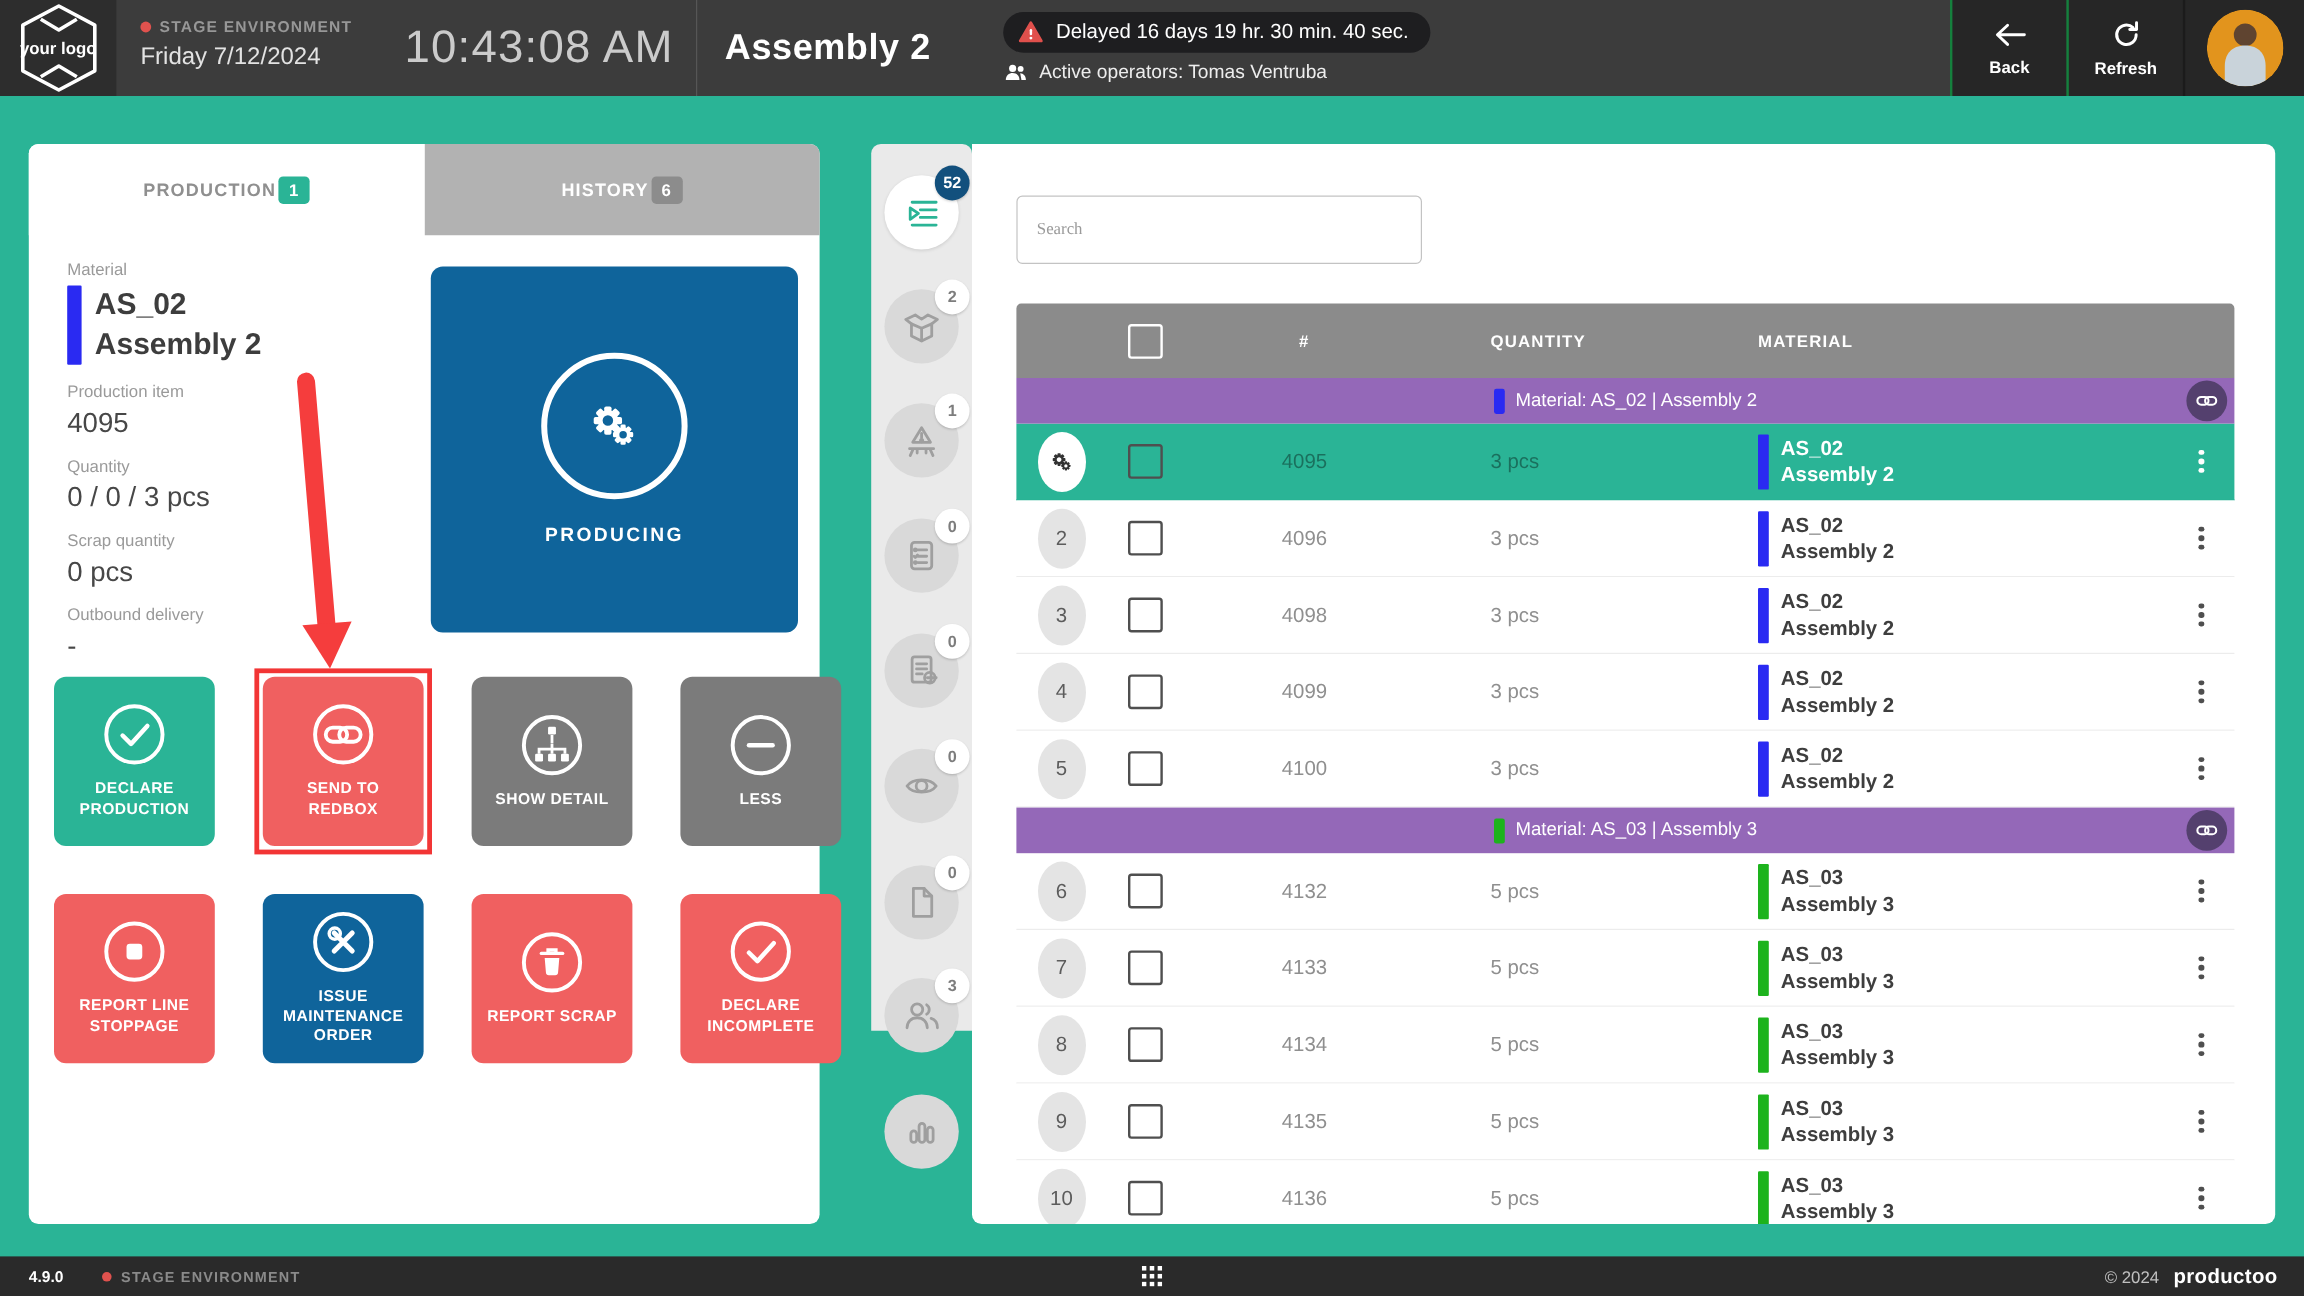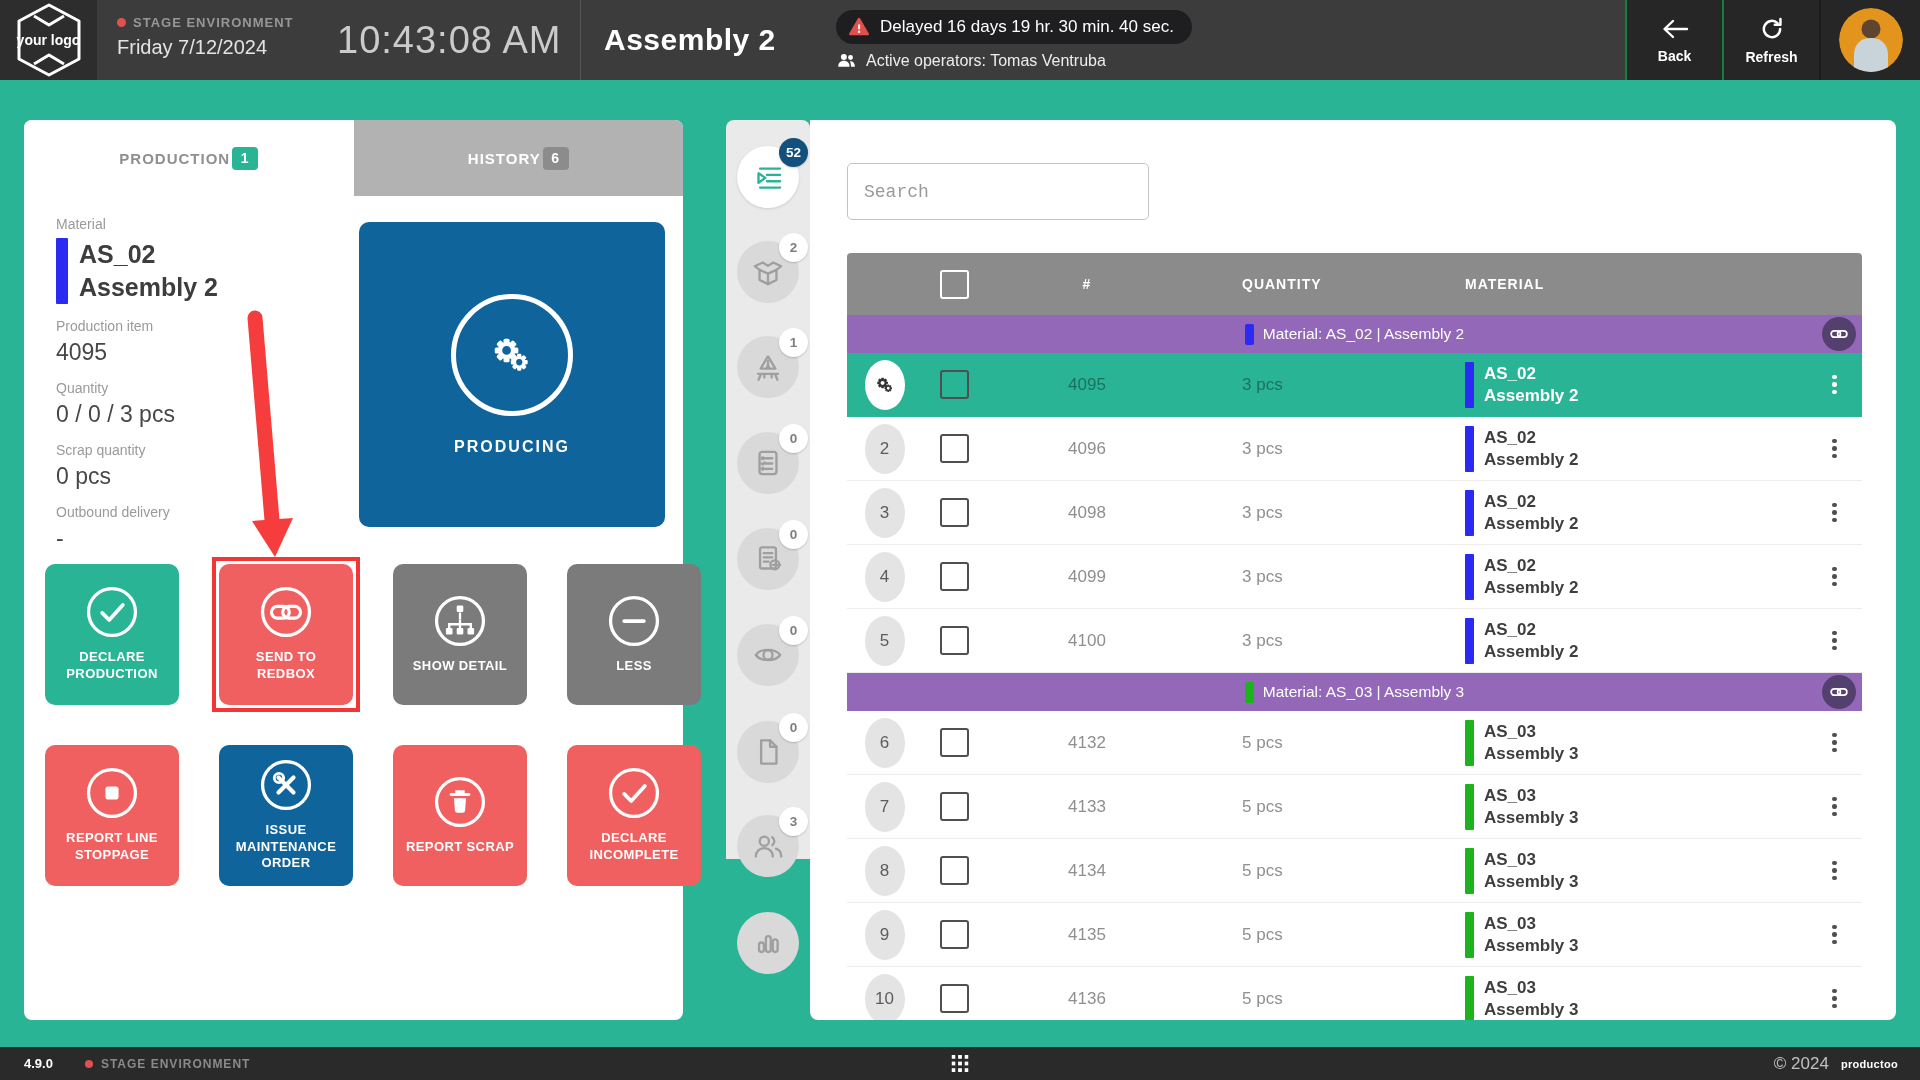--- a/index.html
+++ b/index.html
@@ -58,21 +58,21 @@
   .icon-rail{position:absolute;left:726px;top:120px;width:84px;height:739px;background:#eaeaea;border-radius:8px 8px 0 0;}
   .rail-item{position:absolute;left:11px;width:62px;height:62px;cursor:pointer;}
   .rail-circle{width:62px;height:62px;border-radius:50%;background:#d9d9d9;color:#9f9f9f;display:flex;align-items:center;justify-content:center;}
   .rail-circle.active{background:#fff;color:#2ab496;box-shadow:0 1px 3px rgba(0,0,0,.12);}
   .rail-circle svg{width:38px;height:38px;}
   .rail-badge{position:absolute;top:-8px;right:-9px;min-width:29px;height:29px;border-radius:50%;background:#fff;color:#7d7d7d;font-size:13.5px;font-weight:700;display:flex;align-items:center;justify-content:center;box-shadow:0 1px 2px rgba(0,0,0,.18);}
   .rail-badge.badge-primary{background:#12507d;color:#fff;}
 
   
   .card-right{position:absolute;left:810px;top:120px;width:1086px;height:900px;background:#fff;border-radius:0 8px 8px 8px;overflow:hidden;}
-  .search-box{position:absolute;left:37px;top:43px;width:302px;height:57px;border:1px solid #c3c3c3;border-radius:5px;background:#fff;box-sizing:border-box;font-family:Liberation Mono, monospace;font-size:18px;color:#4a4a4a;padding:0 16px;outline:none;}
+  .search-box{position:absolute;left:37px;top:43px;width:338px;height:57px;border:1px solid #c3c3c3;border-radius:5px;background:#fff;box-sizing:border-box;font-family:Liberation Serif, serif;font-size:14px;color:#4a4a4a;padding:0 16px;outline:none;}
   .search-box::placeholder{color:#9a9a9a;}
   .order-table{position:absolute;left:37px;top:133px;width:1015px;}
   .t-grid{display:grid;grid-template-columns:75px 65px 200px 180px 440px 55px;align-items:center;}
   .t-header{height:62px;background:#8b8b8b;border-radius:4px 4px 0 0;color:#fff;font-size:14px;font-weight:700;letter-spacing:1px;}
   .t-header .cb{border-color:#fff;}
   .col-center{justify-self:center;text-align:center;}
   .col-qty{padding-left:55px;}
   .col-mat{padding-left:98px;}
   .cb{width:25px;height:25px;border:2.5px solid #4f4f4f;border-radius:3px;background:transparent;justify-self:center;cursor:pointer;}
   .group-row{height:38px;background:#9468b8;display:flex;align-items:center;justify-content:center;position:relative;color:#fff;font-size:15.5px;font-weight:500;}
@@ -95,22 +95,22 @@
   .kebab i{width:4.5px;height:4.5px;border-radius:50%;background:#4f4f4f;display:block;}
   .data-row.selected .kebab i{background:#fff;}
 
   
   .footer{position:absolute;left:0;bottom:0;width:1920px;height:33px;background:#2a2a2a;display:flex;align-items:center;color:#fff;}
   .ft-version{margin-left:24px;font-size:13px;font-weight:700;}
   .ft-dot{width:8px;height:8px;border-radius:50%;background:#e0524e;margin-left:32px;}
   .ft-env{margin-left:8px;color:#8a8a8a;font-size:12px;font-weight:700;letter-spacing:1px;}
   .ft-center{position:absolute;left:50%;transform:translateX(-50%);display:flex;align-items:center;cursor:pointer;}
   .ft-right{position:absolute;right:22px;display:flex;align-items:center;gap:12px;}
-  .ft-copy{color:#c0c0c0;font-size:17px;}
-  .ft-brand{color:#fff;font-size:11px;font-weight:700;letter-spacing:.3px;}
+  .ft-copy{color:#c0c0c0;font-size:14px;}
+  .ft-brand{color:#fff;font-size:17px;font-weight:700;letter-spacing:.3px;}
 </style>
 </head>
 <body>
 
 <div id="stage">
 
   <div class="header">
     <div class="logo-block">
       <div class="logo-hex">
         <svg viewBox="0 0 78 76">

